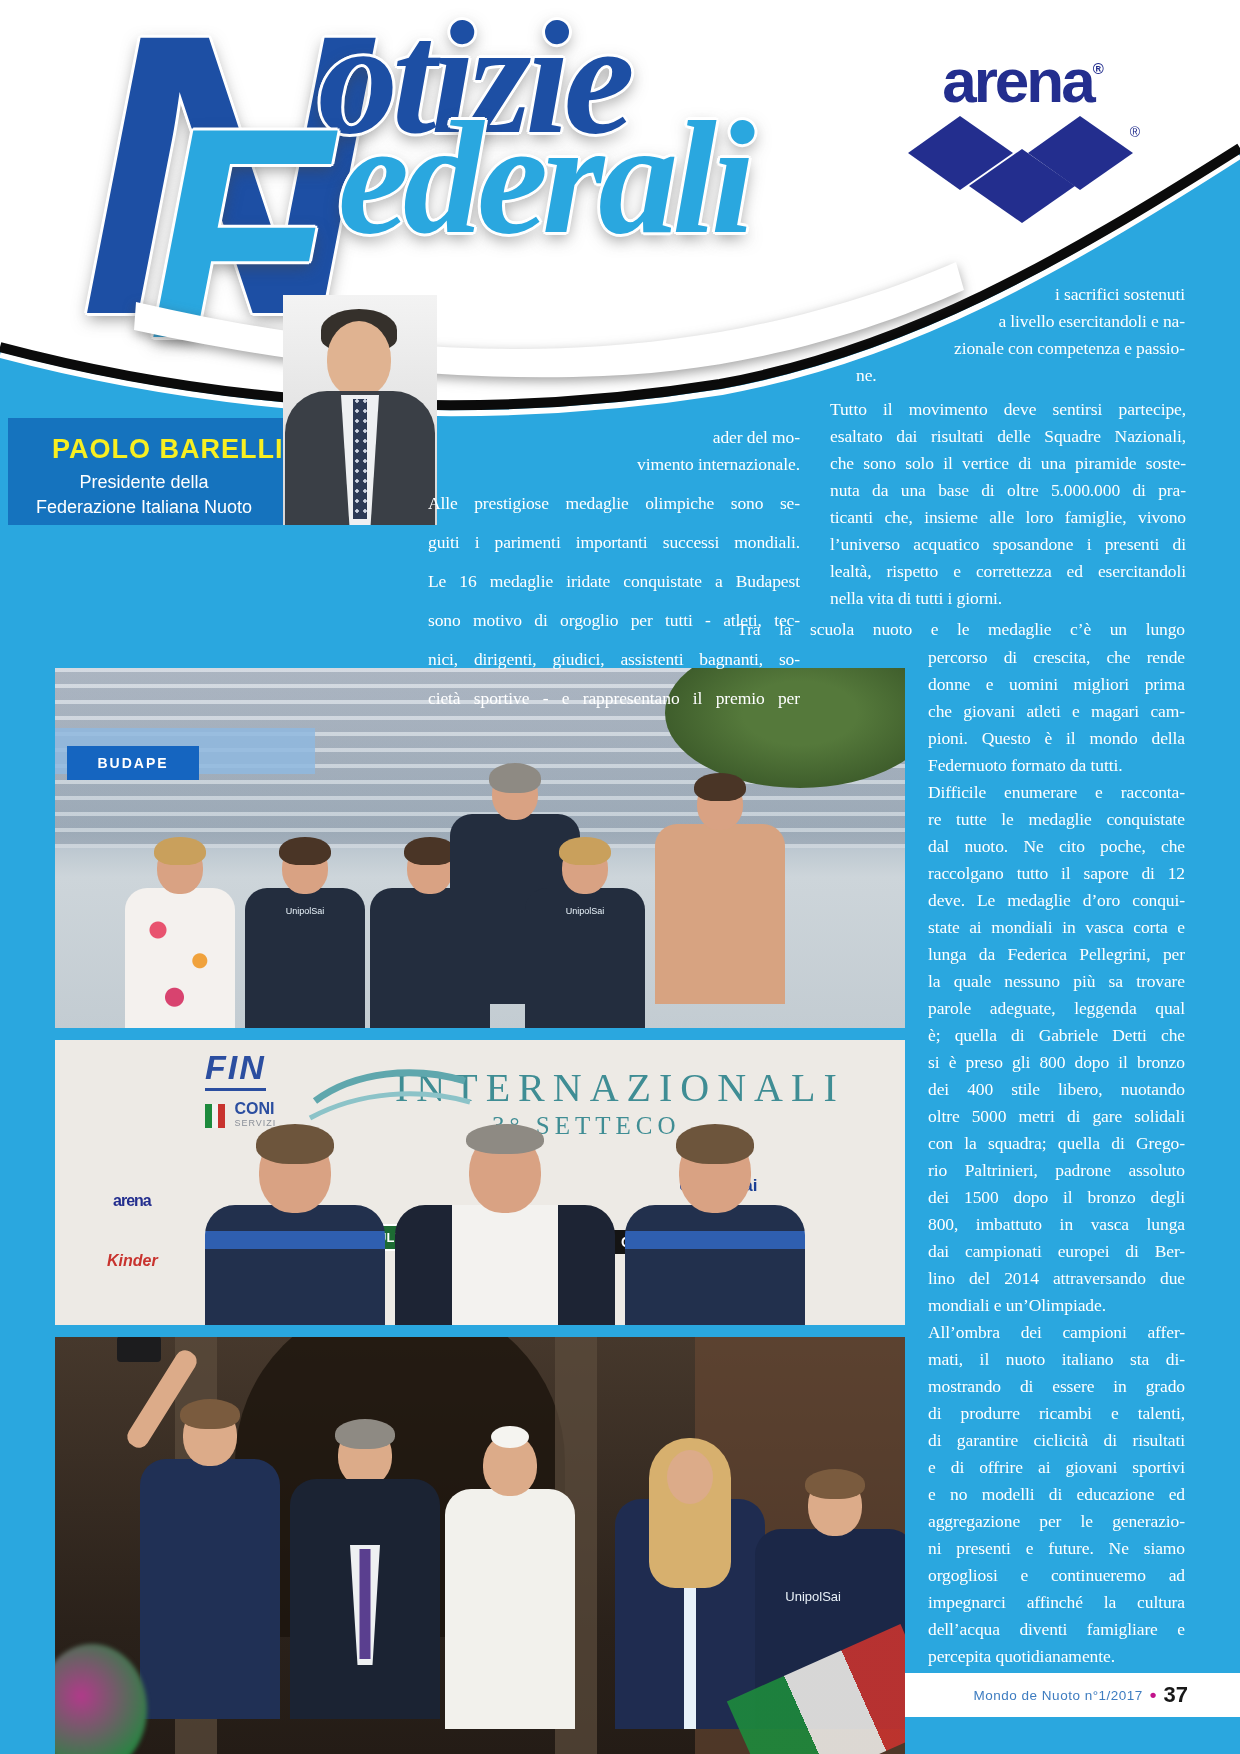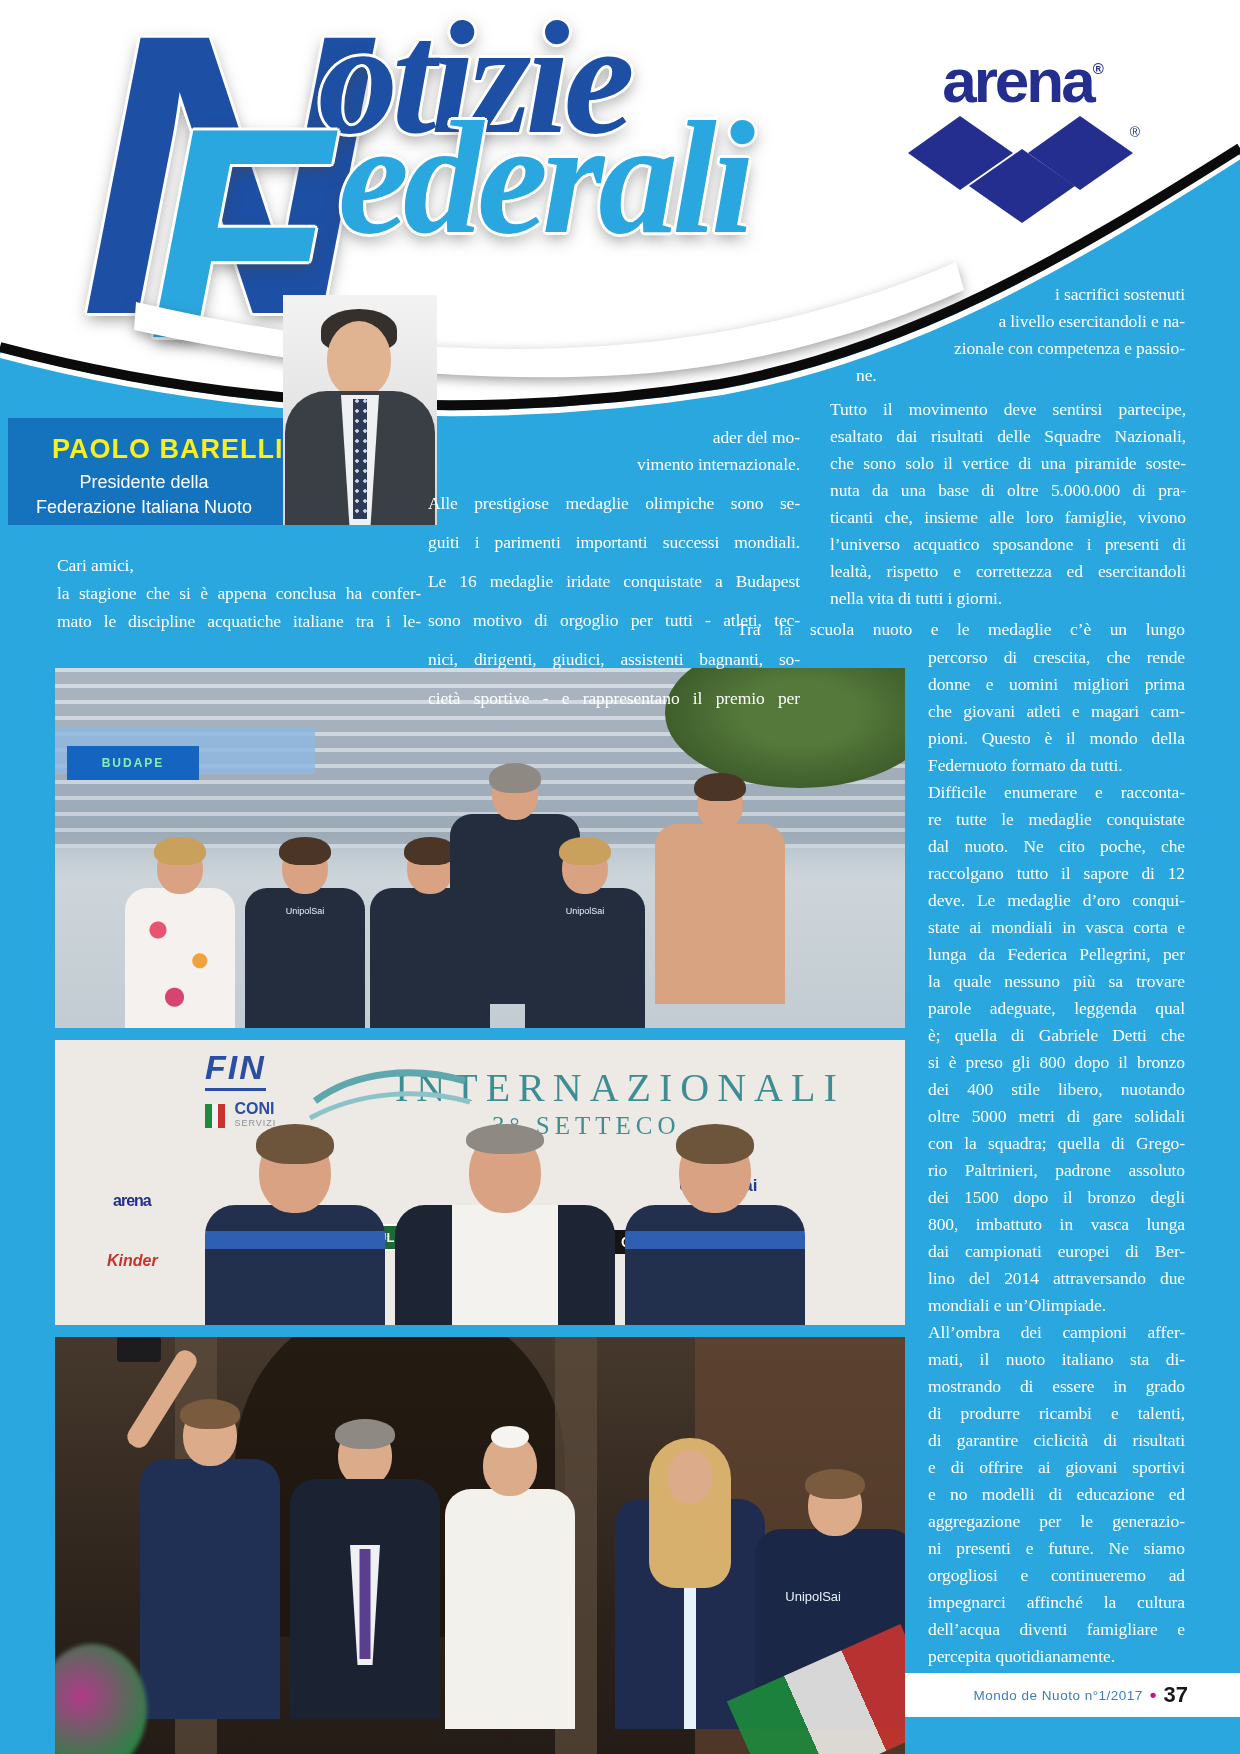--- a/index.html
+++ b/index.html
@@ -73,21 +73,21 @@
   
   .photo{position:absolute;left:55px;width:850px;overflow:hidden;z-index:4;}
   .photo1{top:668px;height:360px;
     background:linear-gradient(180deg,#c6ced8 0,#b2bfca 45%,#cdd5da 58%,#c3ccd2 100%);}
   .ph1-rows{position:absolute;left:0;top:0;width:100%;height:50%;
     background:repeating-linear-gradient(180deg,rgba(255,255,255,.25) 0 4px,rgba(90,105,125,.25) 4px 16px);}
   .ph1-trees{position:absolute;right:-30px;top:-30px;width:270px;height:150px;border-radius:50%;
     background:radial-gradient(#55793b 30%,#3f5e2c 70%);}
   .ph1-struct{position:absolute;left:0;top:60px;width:260px;height:46px;background:#8fb9df;opacity:.85;}
   .ph1-banner{position:absolute;left:12px;top:78px;width:132px;height:34px;background:#1565c0;
-    color:#86efac;font-weight:bold;font-size:12px;letter-spacing:2px;line-height:34px;text-align:center;}
+    color:#ffffff;font-weight:bold;font-size:14px;letter-spacing:2px;line-height:34px;text-align:center;}
   .fig{position:absolute;bottom:0;}
   .fig .head{position:relative;width:46px;height:52px;border-radius:50% 50% 46% 46%;
     background:#d9a283;margin:0 auto;}
   .fig .hair{position:absolute;top:-5px;left:-3px;right:-3px;height:28px;
     border-radius:50% 50% 40% 40%;background:#4a3526;}
   .hair-blonde{background:#c9a05c !important;}
   .fig .torso{margin-top:-6px;border-radius:22px 22px 0 0;height:140px;background:#232d3e;}
   .torso-lanyard{background-image:linear-gradient(100deg,transparent 0 40%,#7ac4ec 40% 45%,
     transparent 45% 55%,#7ac4ec 55% 60%,transparent 60%);}
   .torso-swimsuit{background:
@@ -201,25 +201,20 @@
   </div>
 
   <div class="abs portrait">
     <div class="po-hair"></div>
     <div class="po-head"></div>
     <div class="po-suit"></div>
     <div class="po-shirt"></div>
     <div class="po-tie"></div>
   </div>
 
-  <div class="col intro">
-      <div class="line">Cari amici,</div>
-      <div class="line">la stagione che si è appena conclusa ha confer-</div>
-      <div class="line">mato le discipline acquatiche italiane tra i le-</div>
-    </div>
   <div class="col col2">
       <div class="line">ader del mo-</div>
       <div class="line">vimento internazionale.</div>
       <div class="line">Alle prestigiose medaglie olimpiche sono se-</div>
       <div class="line">guiti i parimenti importanti successi mondiali.</div>
       <div class="line">Le 16 medaglie iridate conquistate a Budapest</div>
       <div class="line">sono motivo di orgoglio per tutti - atleti, tec-</div>
       <div class="line">nici, dirigenti, giudici, assistenti bagnanti, so-</div>
       <div class="line">cietà sportive - e rappresentano il premio per</div>
     </div>

